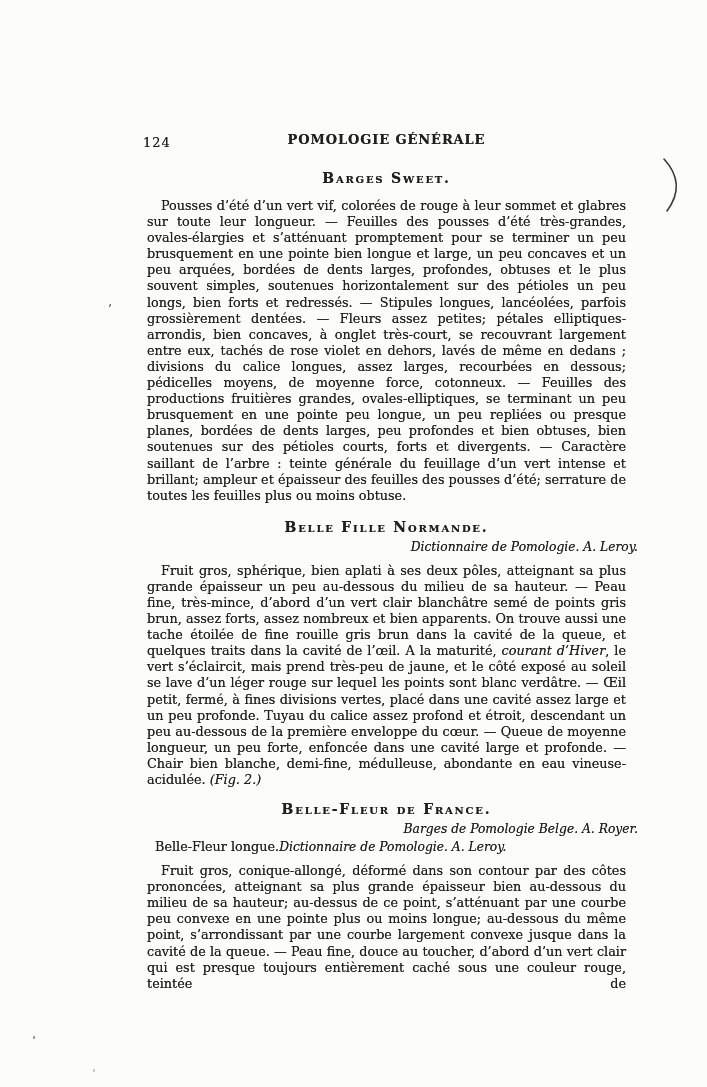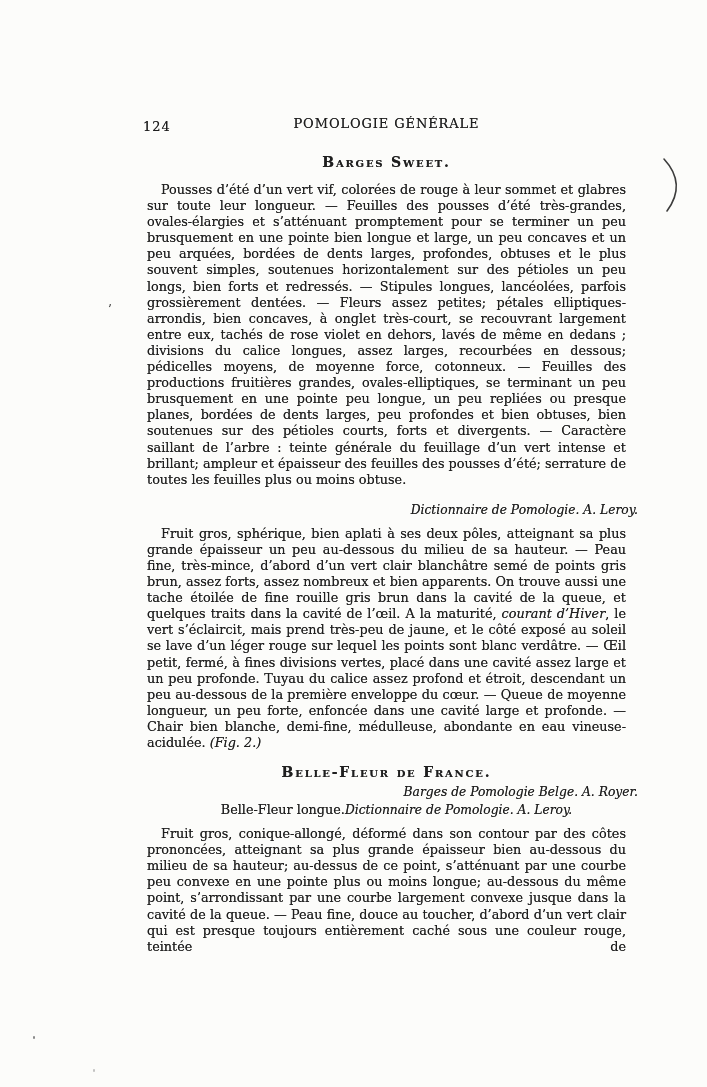--- a/index.html
+++ b/index.html
@@ -18,22 +18,22 @@
     top: 116px;
     width: 503px;
     text-shadow: 0 0 0.3px rgba(0,0,0,0.65);
   }
   .page-header { position: relative; height: 18px; margin-bottom: 20px; }
   .page-number {
     position: absolute; left: 8px; top: 3px;
     font-size: 13px; letter-spacing: 1px;
   }
   .running-title {
-    margin: 0; text-align: center;
-    font-size: 13px; font-weight: 400; letter-spacing: 0.9px;
+    margin: 16px; text-align: center;
+    font-size: 13px; font-weight: 700; letter-spacing: 0.9px;
   }
   .entry-heading {
     margin: 0; text-align: center;
     font-size: 14px; font-weight: 600;
     font-variant: small-caps; letter-spacing: 1.8px;
   }
   .entry-heading.first { margin-bottom: 12px; }
   .body-text {
     margin: 12px;
     font-size: 12.8px; line-height: 16.1px;
@@ -41,21 +41,21 @@
   }
   .body-text.continues { text-align-last: justify; }
   .section-2 { margin-top: 15px; }
   .section-3 { margin-top: 13px; }
   .citation {
     text-align: right; font-style: italic;
     font-size: 12.3px; line-height: 15px;
     margin-top: 5px;
   }
   .citation-row {
-    display: flex; justify-content: center; align-items: baseline;
+    display: flex; justify-content: flex-start; align-items: baseline;
     font-size: 12.3px; line-height: 15px; margin-top: 2px;
   }
   .synonym-label { font-style: normal; font-size: 12.8px; padding-left: 20px; }
   .citation-inline { font-style: italic; }
   .section-2 .body-text, .section-3 .body-text { margin-top: 8px; }
   .scan-curve { position: absolute; left: 660px; top: 156px; }
   .margin-artifact {
     position: absolute; left: 108px; top: 303px;
     font-size: 12px; color: #3a3a3a;
   }
@@ -81,20 +81,21 @@
       <span class="page-number">124</span>
       <h1 class="running-title">POMOLOGIE GÉNÉRALE</h1>
     </header>
 
     <section class="section-1">
       <h2 class="entry-heading first">Barges Sweet.</h2>
       <p class="body-text"><span>Pousses d’été d’un vert vif, colorées de rouge à leur sommet et glabres sur toute leur longueur. — Feuilles des pousses d’été très-grandes, ovales-élargies et s’atténuant promptement pour se terminer un peu brusquement en une pointe bien longue et large, un peu concaves et un peu arquées, bordées de dents larges, profondes, obtuses et le plus souvent simples, soutenues horizontalement sur des pétioles un peu longs, bien forts et redressés. — Stipules longues, lancéolées, parfois grossièrement dentées. — Fleurs assez petites; pétales elliptiques-arrondis, bien concaves, à onglet très-court, se recouvrant largement entre eux, tachés de rose violet en dehors, lavés de même en dedans ; divisions du calice longues, assez larges, recourbées en dessous; pédicelles moyens, de moyenne force, cotonneux. — Feuilles des productions fruitières grandes, ovales-elliptiques, se terminant un peu brusquement en une pointe peu longue, un peu repliées ou presque planes, bordées de dents larges, peu profondes et bien obtuses, bien soutenues sur des pétioles courts, forts et divergents. — Caractère saillant de l’arbre : teinte générale du feuillage d’un vert intense et brillant; ampleur et épaisseur des feuilles des pousses d’été; serrature de toutes les feuilles plus ou moins obtuse.</span></p>
     </section>
 
     <section class="section-2">
+      <h2 class="entry-heading">Belle Fille Normande.</h2>
       <div class="citation">Dictionnaire de Pomologie. A. Leroy.</div>
       <p class="body-text"><span>Fruit gros, sphérique, bien aplati à ses deux pôles, atteignant sa plus grande épaisseur un peu au-dessous du milieu de sa hauteur. — Peau fine, très-mince, d’abord d’un vert clair blanchâtre semé de points gris brun, assez forts, assez nombreux et bien apparents. On trouve aussi une tache étoilée de fine rouille gris brun dans la cavité de la queue, et quelques traits dans la cavité de l’œil. A la maturité, </span><i>courant d’Hiver</i><span>, le vert s’éclaircit, mais prend très-peu de jaune, et le côté exposé au soleil se lave d’un léger rouge sur lequel les points sont blanc verdâtre. — Œil petit, fermé, à fines divisions vertes, placé dans une cavité assez large et un peu profonde. Tuyau du calice assez profond et étroit, descendant un peu au-dessous de la première enveloppe du cœur. — Queue de moyenne longueur, un peu forte, enfoncée dans une cavité large et profonde. — Chair bien blanche, demi-fine, médulleuse, abondante en eau vineuse-acidulée. </span><i>(Fig. 2.)</i></p>
     </section>
 
     <section class="section-3">
       <h2 class="entry-heading">Belle-Fleur de France.</h2>
       <div class="citation">Barges de Pomologie Belge. A. Royer.</div>
       <div class="citation-row">
         <span class="synonym-label">Belle-Fleur longue.</span>
         <span class="citation-inline">Dictionnaire de Pomologie.  A. Leroy.</span>

